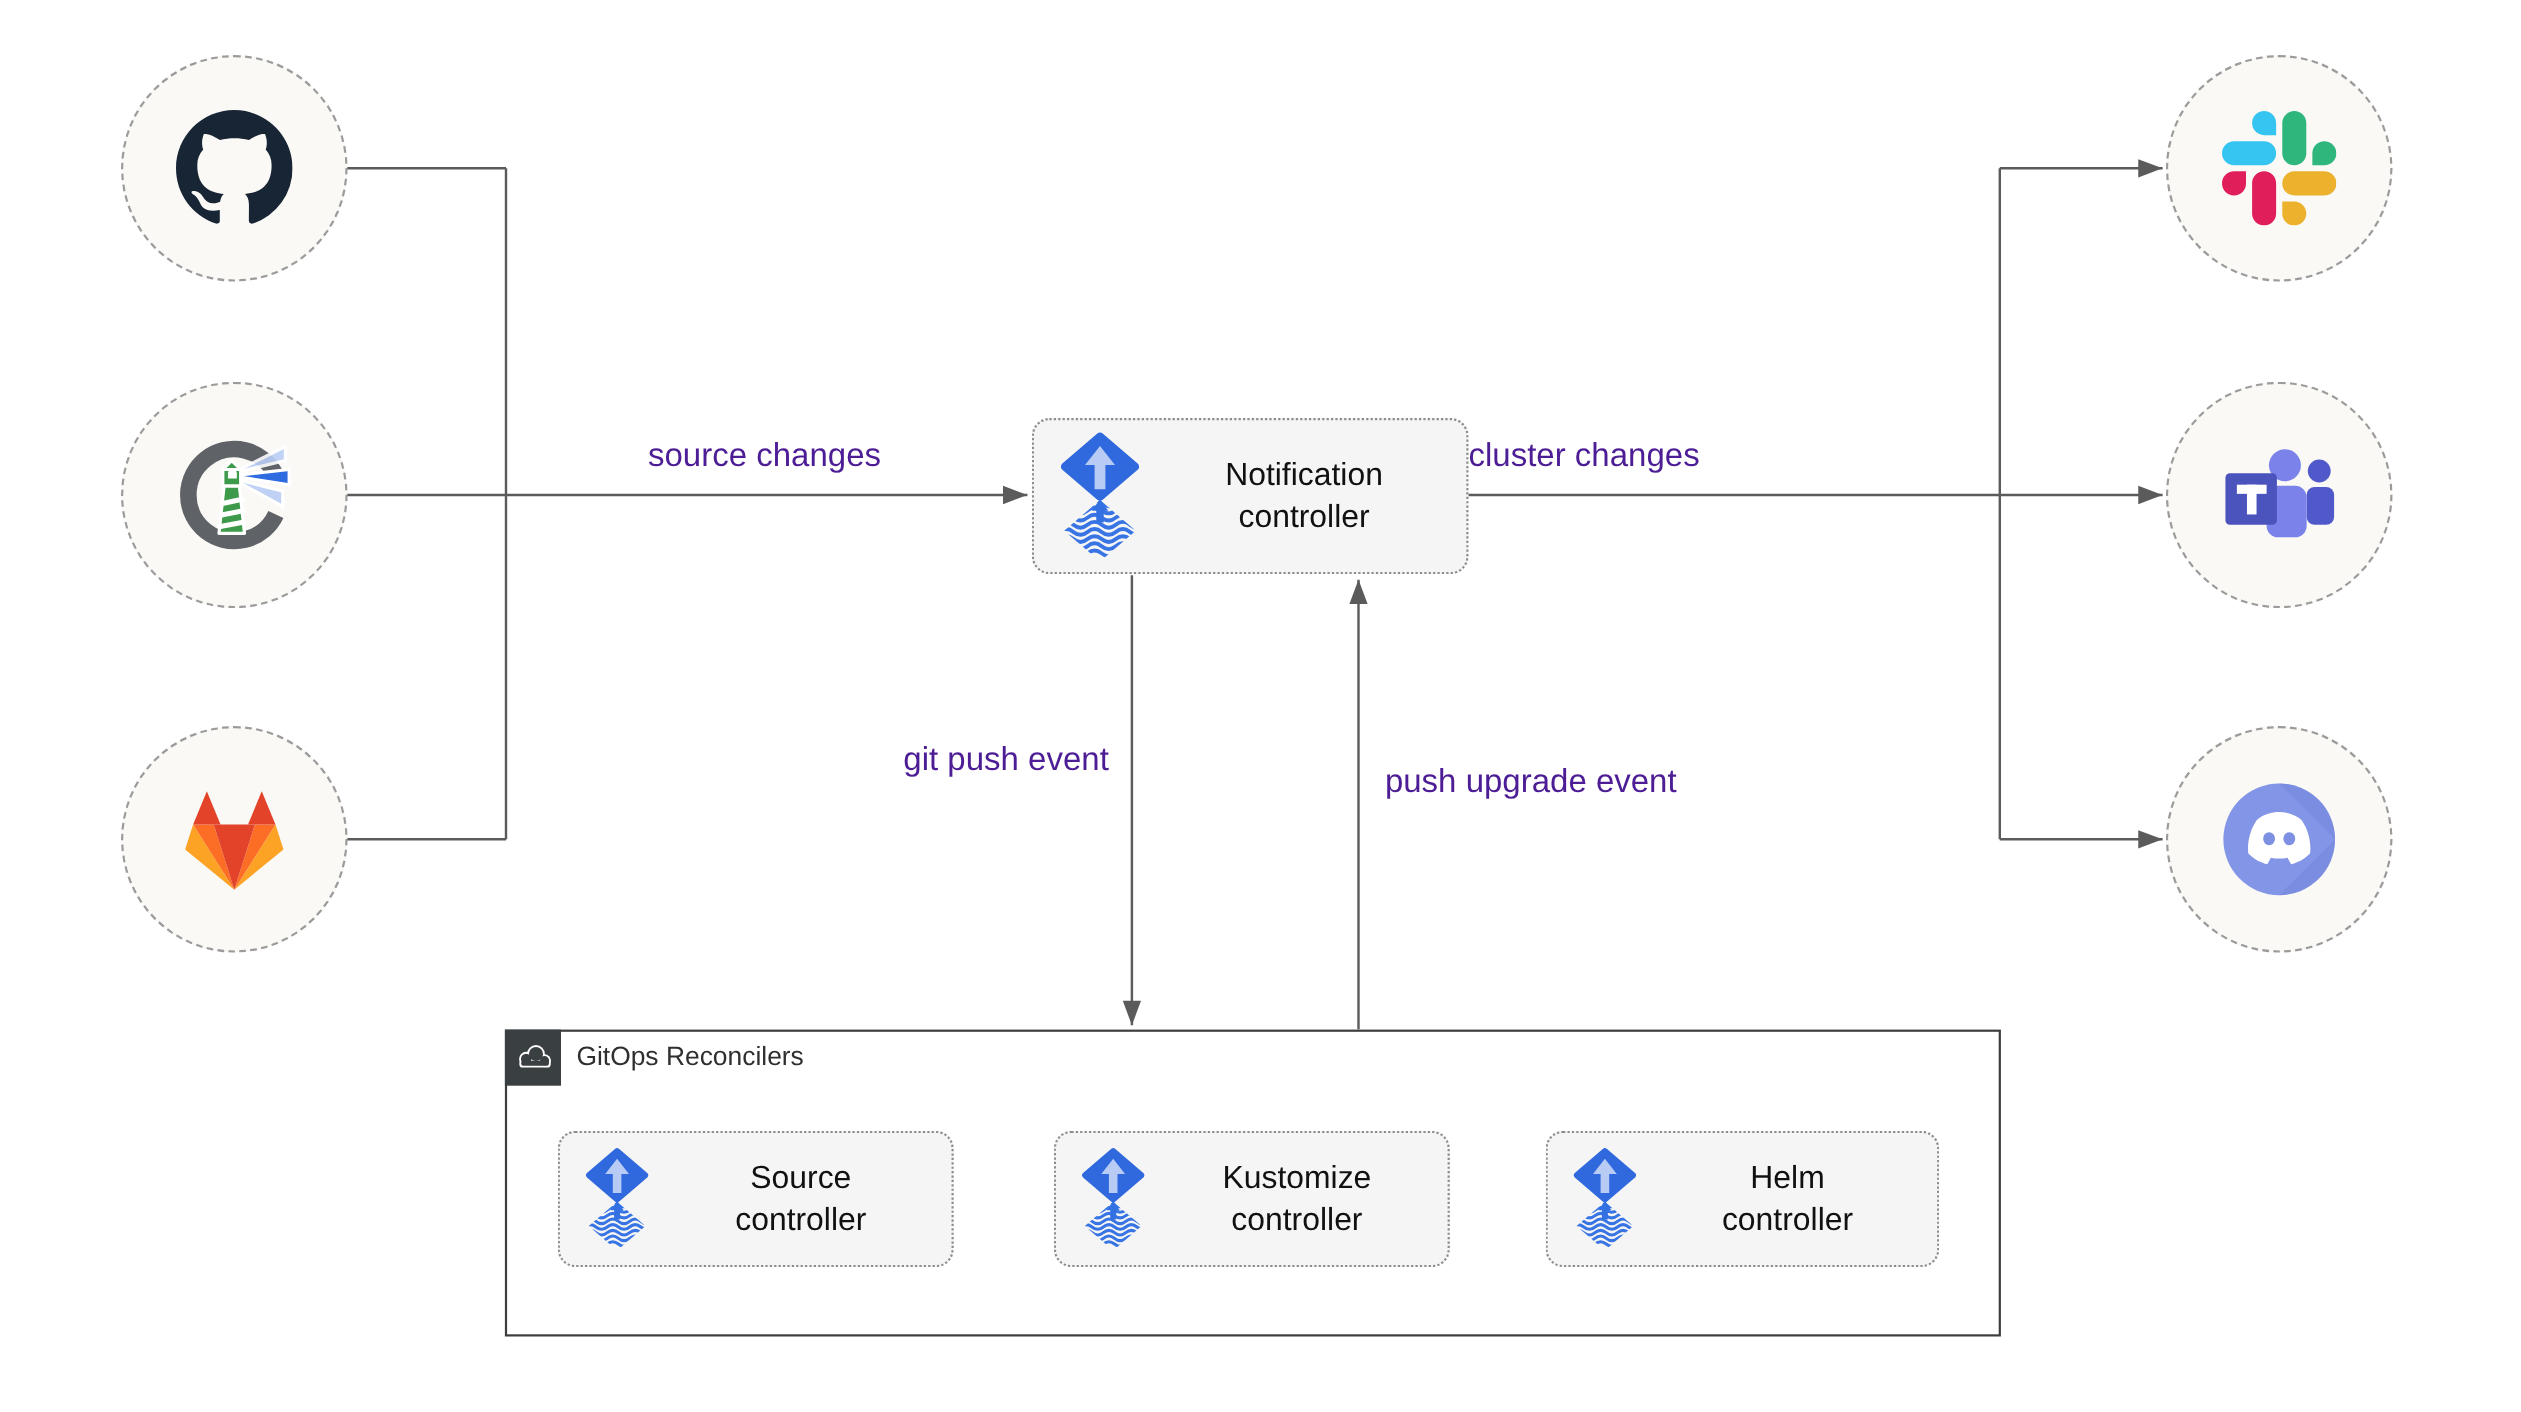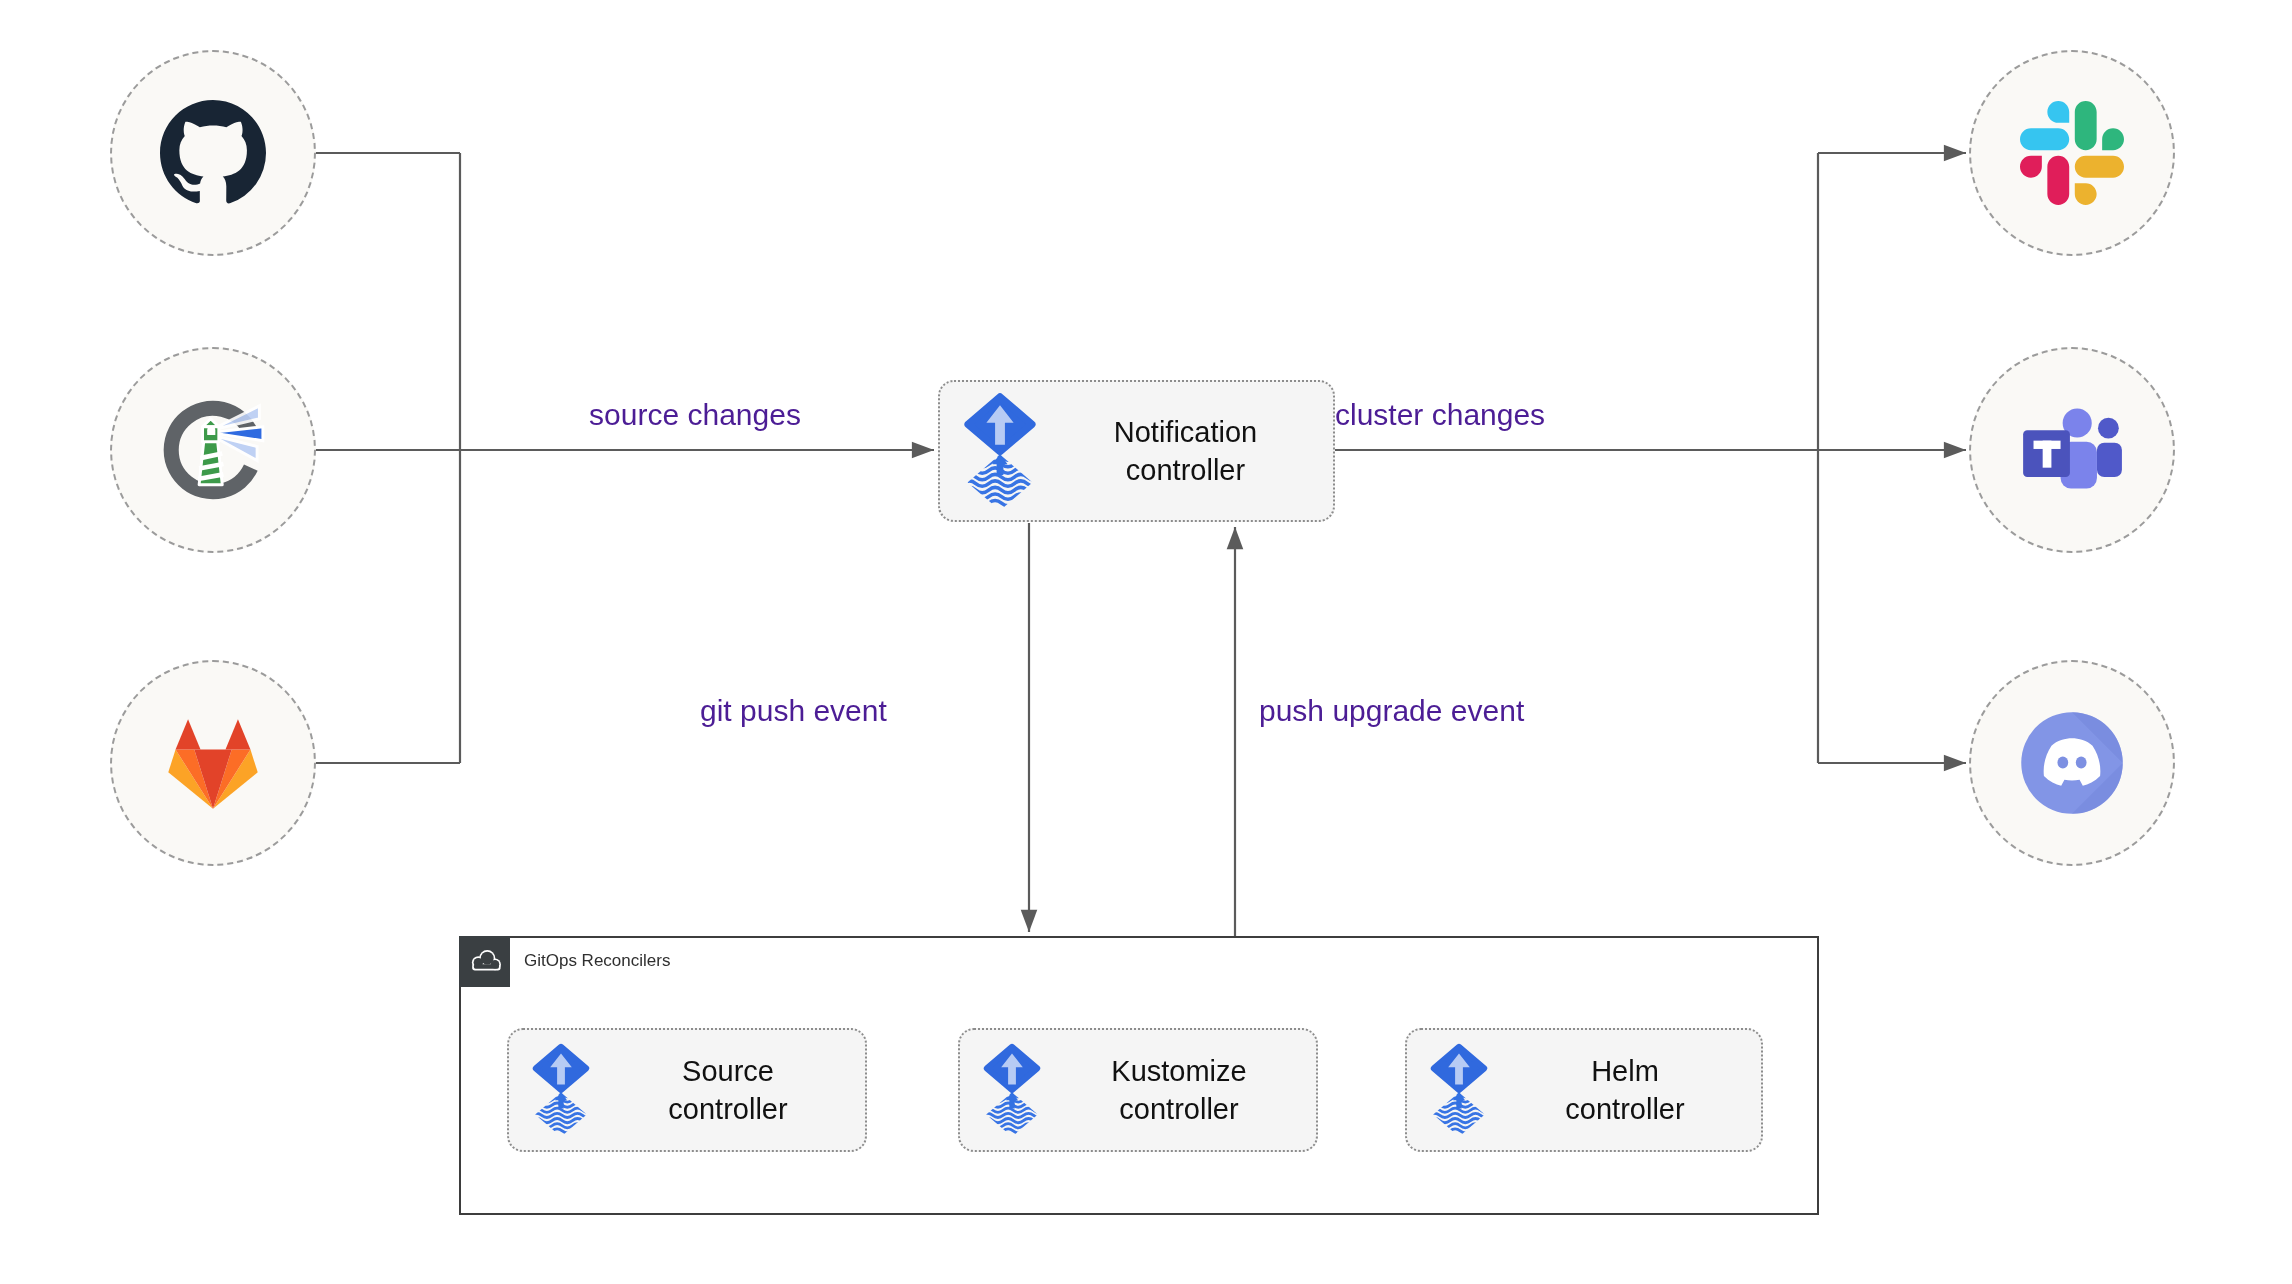--- a/index.html
+++ b/index.html
@@ -23,21 +23,21 @@
   .ctrl-label .w-sm{width:168px;text-align:center;}
 
   
   .edge-label{position:absolute;font-size:30px;color:#4c1d95;white-space:nowrap;}
 
   
   .group-box{position:absolute;left:459px;top:936px;width:1360px;height:279px;
              box-sizing:border-box;border:2px solid #3d3d3d;background:#ffffff;}
   .group-badge{position:absolute;left:459px;top:936px;width:51px;height:51px;
                background:#3a3f42;display:flex;align-items:center;justify-content:center;}
-  .group-title{position:absolute;left:524px;top:948px;font-size:17px;line-height:26px;color:#2f2f2f;}
+  .group-title{position:absolute;left:524px;top:948px;font-size:24px;line-height:26px;color:#2f2f2f;}
 </style>
 </head>
 <body>
 
 <div class="canvas">
 
   <svg width="0" height="0" style="position:absolute">
     <defs>
       <marker id="arrowhead" viewBox="0 0 13 10" refX="12.5" refY="5" markerWidth="24" markerHeight="19" markerUnits="userSpaceOnUse" orient="auto">
         <path d="M0.5 0.5 L12.5 5 L0.5 9.5 Z" fill="#5b5b5b"></path>
@@ -161,21 +161,21 @@
       <path d="M31 34 C36 29 44 27 50 27 C56 27 64 29 69 34 C75 43 77 53 76 62
                C71 67 65 70 60 71 L57 65.5 C52.5 66.5 47.5 66.5 43 65.5 L40 71
                C35 70 29 67 24 62 C23 53 25 43 31 34 Z" fill="#ffffff"></path>
       <ellipse cx="41.5" cy="49.5" rx="5" ry="5.5" fill="#7d90e2"></ellipse>
       <ellipse cx="58.5" cy="49.5" rx="5" ry="5.5" fill="#7d90e2"></ellipse>
     </svg>
   </div>
 
   <div class="edge-label" style="left:460px;top:398px;width:470px;text-align:center">source changes</div>
   <div class="edge-label" style="left:1335px;top:398px;width:482px;text-align:left">cluster changes</div>
-  <div class="edge-label" style="left:700px;top:694px;width:308px;text-align:left">git push event</div>
+  <div class="edge-label" style="left:700px;top:674px;width:308px;text-align:right">git push event</div>
   <div class="edge-label" style="left:1259px;top:694px">push upgrade event</div>
 
   <div class="group-box"></div>
   <div class="group-badge">
     <svg width="38" height="29" viewBox="0 0 68 52">
       <g fill="#ffffff">
         <circle cx="22" cy="28" r="11.5"></circle>
         <circle cx="38" cy="20" r="14.5"></circle>
         <circle cx="52" cy="31" r="10.5"></circle>
         <rect x="11" y="30" width="51" height="12" rx="5"></rect>

